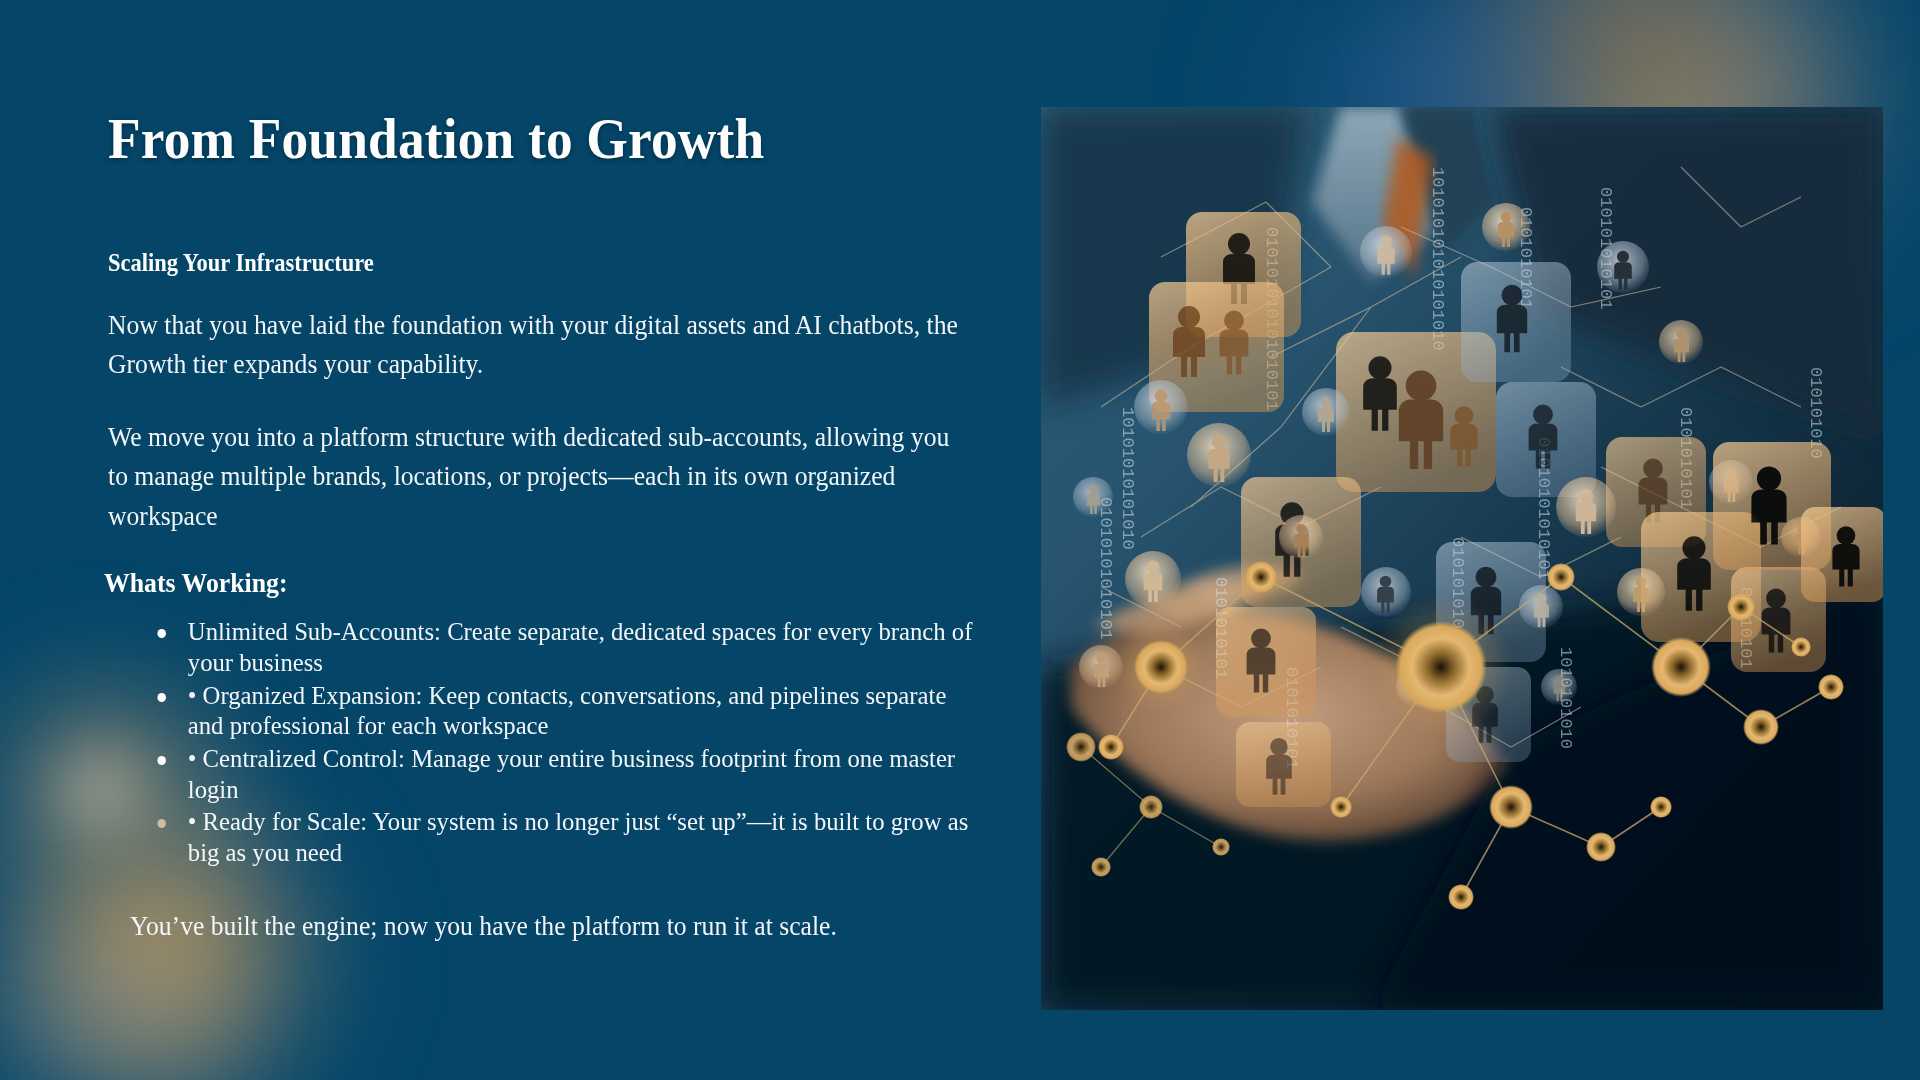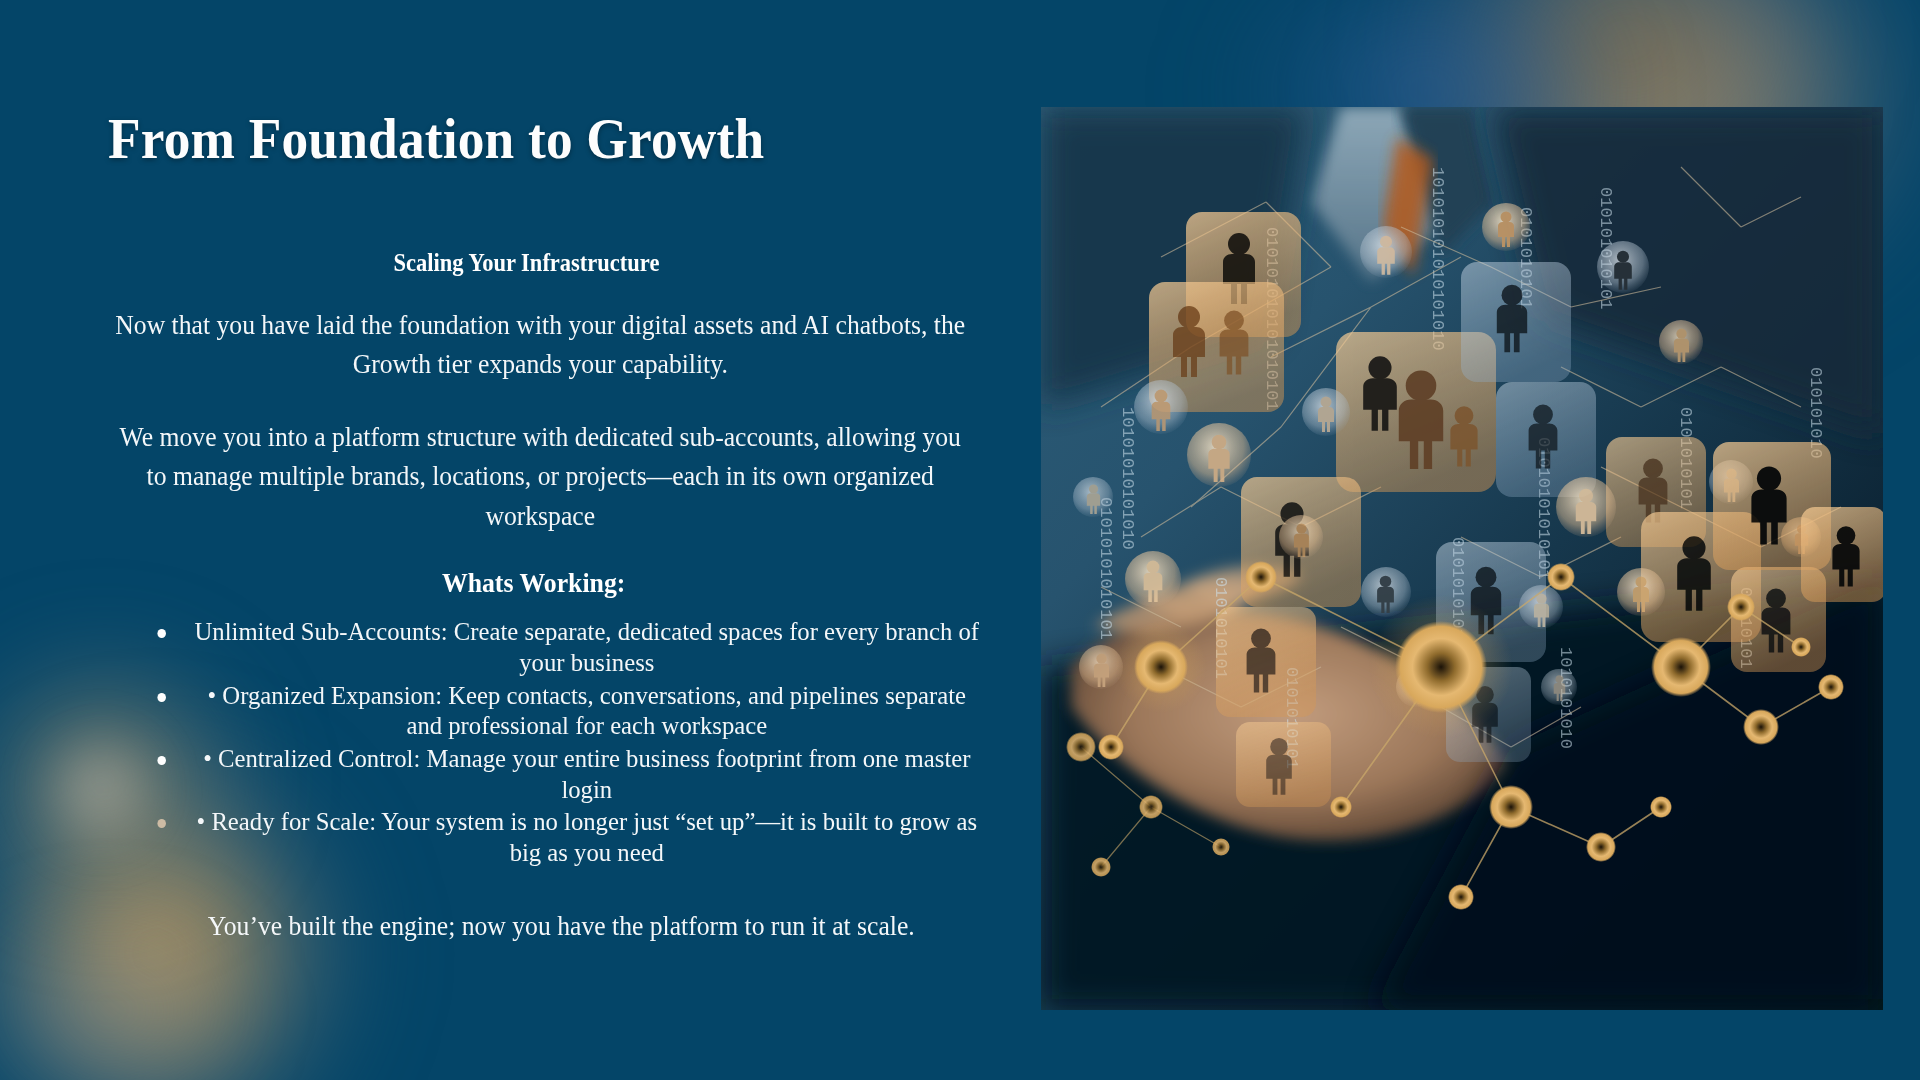--- a/index.html
+++ b/index.html
@@ -98,21 +98,20 @@
     color: #fdfdfd;
     transform: scaleX(.92);
     transform-origin: left center;
     text-shadow: 0 2px 5px rgba(0,0,0,.35);
   }
 
   .body-block {
     position: absolute;
     left: 0; top: 248px;
     width: 930px;
-    text-align: center;
   }
 
   .heading-1 {
     font-size: 25px;
     font-weight: bold;
     color: #ffffff;
     transform: scaleX(.90);
     transform-origin: left center;
     margin: 0 0 28px 0;
     line-height: 1.2;

